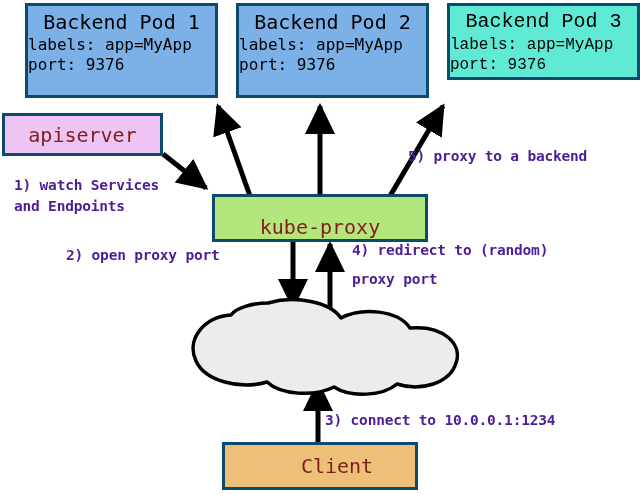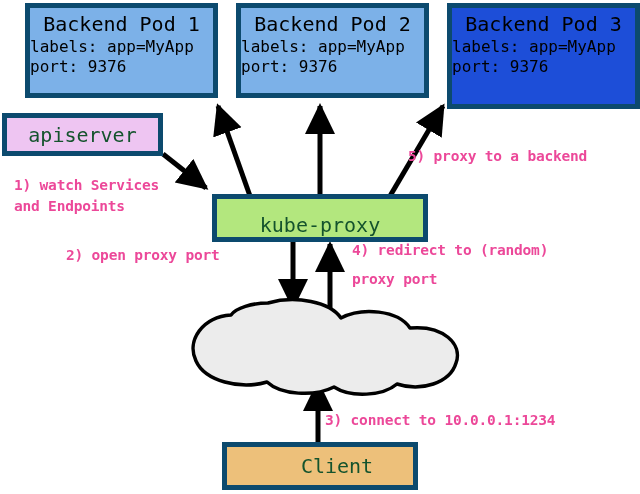--- a/index.html
+++ b/index.html
@@ -19,21 +19,21 @@
     position: absolute;
     left: 0;
     top: 0;
     width: 640px;
     height: 494px;
     pointer-events: none;
   }
   .node {
     position: absolute;
     box-sizing: border-box;
-    border: 5px solid #0c4a6e;
+    border: 3px solid #0c4a6e;
     display: flex;
     flex-direction: column;
     justify-content: center;
   }
   .pod {
     padding: 2px 0 4px 0;
     justify-content: flex-start;
   }
   .pod-title {
     font-size: 20px;
@@ -47,36 +47,36 @@
     font-size: 16px;
     line-height: 20px;
     color: #000000;
     padding-left: 0;
     white-space: nowrap;
   }
   .plain-title {
     font-size: 20px;
     line-height: 24px;
     text-align: center;
-    color: #14532d;
+    color: #7f1d1d;
     white-space: nowrap;
   }
   .cloud-label {
     position: absolute;
     font-size: 14px;
     color: #000000;
     white-space: nowrap;
     text-align: center;
   }
   .note {
     position: absolute;
     font-size: 14.5px;
     line-height: 21px;
     font-weight: bold;
-    color: #ec4899;
+    color: #4c1d95;
     white-space: pre;
     letter-spacing: -0.2px;
   }
 </style>
 </head>
 <body>
 
 <div id="canvas">
 
   <svg id="edges" viewBox="0 0 640 494">
@@ -133,21 +133,21 @@
     <div class="pod-line">labels: app=MyApp</div>
     <div class="pod-line">port: 9376</div>
   </div>
 
   <div class="node pod" style="left:236px; top:3px; width:193px; height:95px; background:#7cb1e8;">
     <div class="pod-title">Backend Pod 2</div>
     <div class="pod-line">labels: app=MyApp</div>
     <div class="pod-line">port: 9376</div>
   </div>
 
-  <div class="node pod" style="left:447px; top:3px; width:193px; height:106px; background:#1d4ed8;">
+  <div class="node pod" style="left:447px; top:3px; width:193px; height:77px; background:#5eead4;font-family:Liberation Mono, monospace;">
     <div class="pod-title">Backend Pod 3</div>
     <div class="pod-line">labels: app=MyApp</div>
     <div class="pod-line">port: 9376</div>
   </div>
 
   <div class="node" style="left:2px; top:113px; width:161px; height:43px; background:#eec5f2;">
     <div class="plain-title">apiserver</div>
   </div>
 
   <div class="node" style="left:212px; top:194px; width:216px; height:48px; background:#b3e77e;justify-content:flex-end;">

